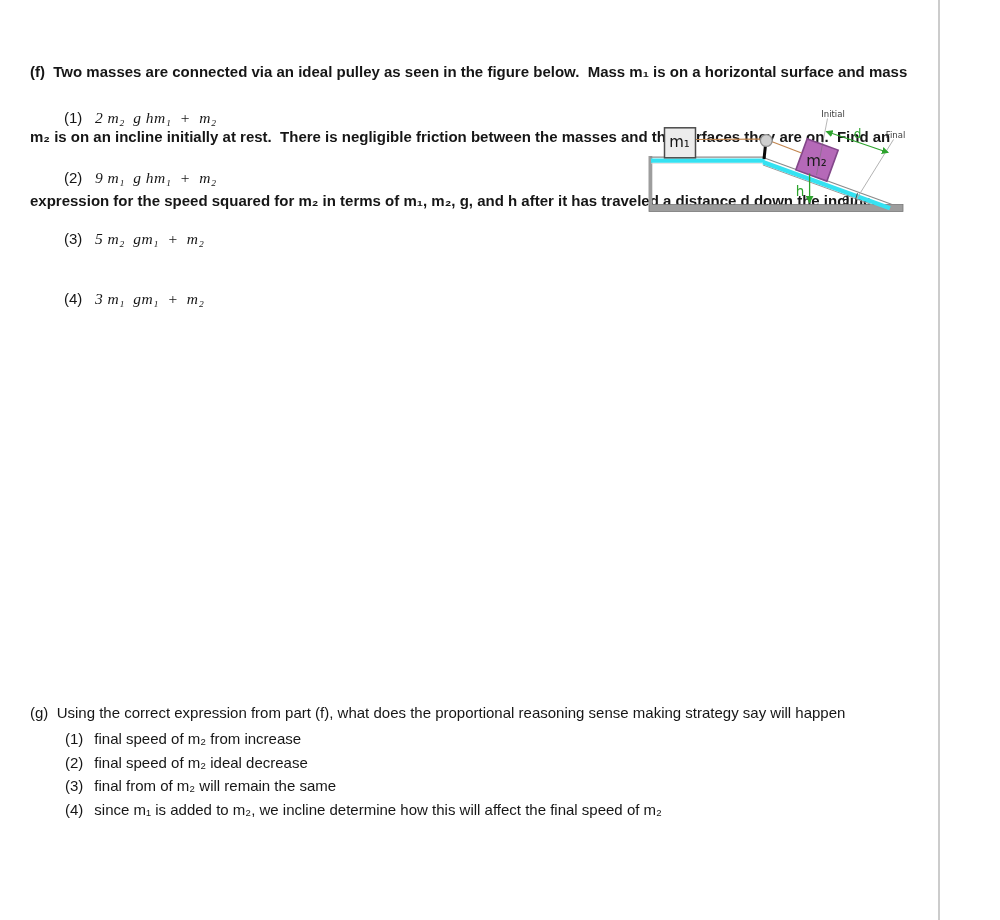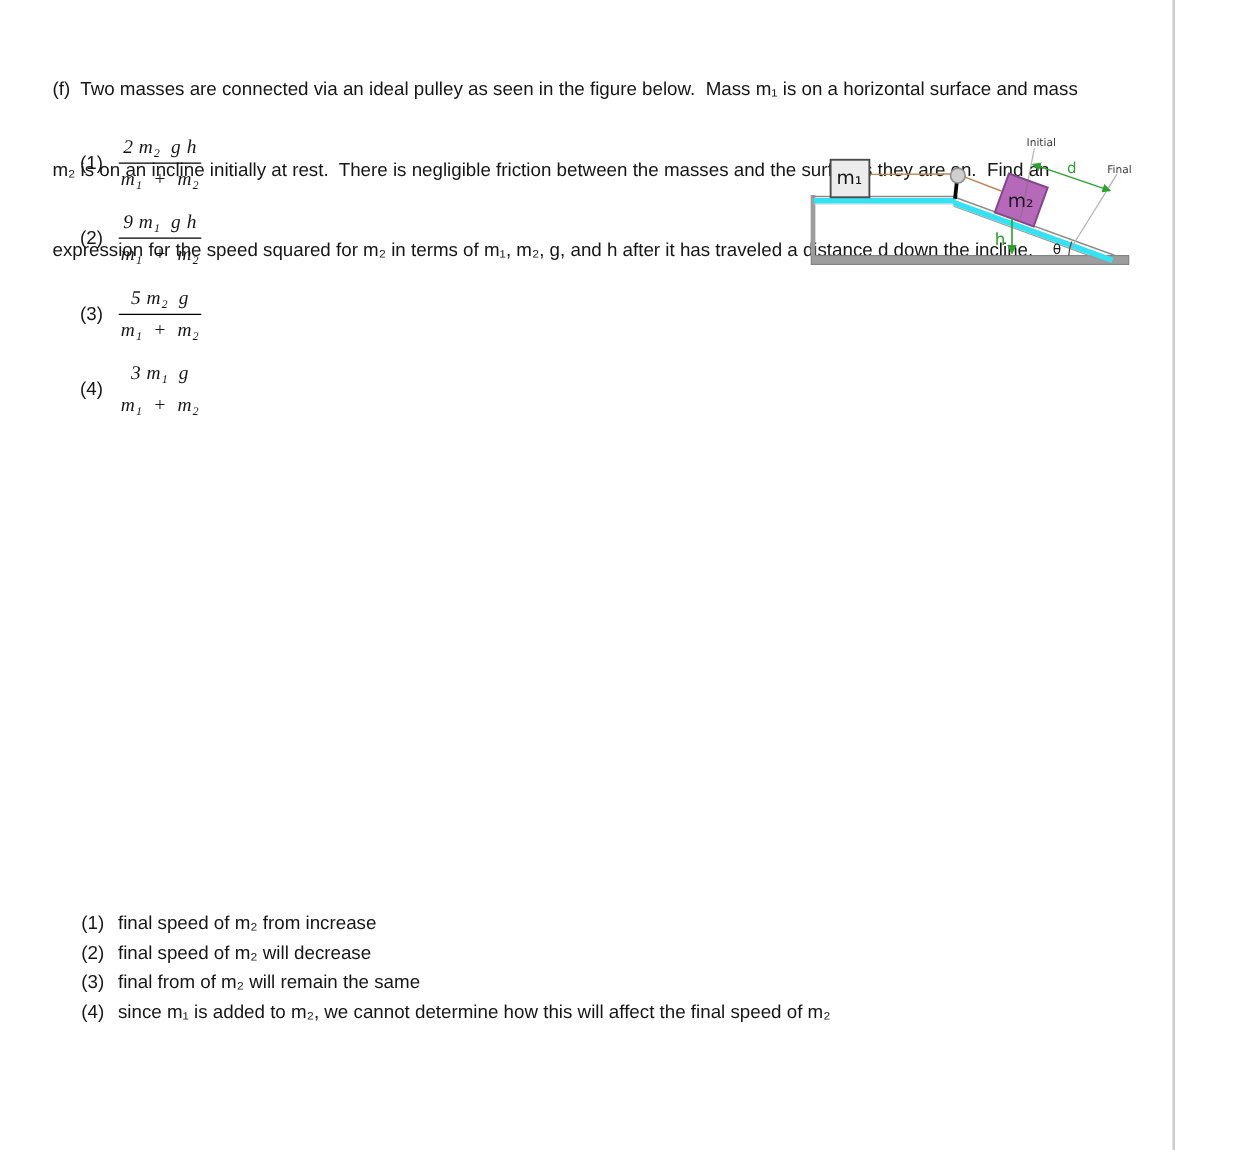--- a/index.html
+++ b/index.html
@@ -1,26 +1,26 @@
 <!DOCTYPE html>
 <html><head>
 <meta charset="utf-8">
 <style>
   html,body{margin:0;padding:0;background:#ffffff;}
   #page{
     position:relative;width:1000px;height:920px;background:#ffffff;overflow:hidden;
     font-family:"Liberation Sans",sans-serif;color:#161616;
   }
   .para{position:absolute;white-space:pre;font-size:15px;}
-  #qf{left:42px;top:18px;line-height:21.5px;}
+  #qf{left:30px;top:18px;line-height:21.5px;font-weight:bold;}
   #qg{left:30px;top:665px;line-height:19px;}
   .fopt{position:absolute;left:64px;display:flex;align-items:center;gap:9px;}
   .fopt-label{font-size:15px;width:22px;flex:0 0 auto;}
   .frac{
-    display:flex;flex-direction:column;align-items:center;row-gap:4px;
+    display:flex;flex-direction:row;align-items:center;row-gap:20px;
     font-family:"Liberation Serif",serif;font-style:italic;font-size:15.5px;
     min-width:66px;letter-spacing:0.4px;
   }
   .frac .num,.frac .den{white-space:pre;line-height:17px;}
   .frac .bar{align-self:stretch;height:0;border-top:1.4px solid #000;}
   .frac.no-bar .bar{border-top-color:transparent;}
   #gopts{position:absolute;left:65px;top:727px;font-size:15px;}
   .gopt{display:flex;gap:11px;white-space:pre;height:23.5px;align-items:center;}
   .gopt-label{min-width:17px;}
   #divider{position:absolute;left:938px;top:0;width:2px;height:920px;background:#cccccc;}
@@ -120,36 +120,37 @@
     <path d="M 855 204.5 A 33 33 0 0 1 857.5 193.2" fill="none" stroke="#4a4a4a" stroke-width="1"></path>
 
     <text x="833" y="117" text-anchor="middle" font-size="8.5" fill="#3d3d3d">Initial</text>
     <text x="895.5" y="138" text-anchor="middle" font-size="8.5" fill="#3d3d3d">Final</text>
     <text x="857.5" y="138" text-anchor="middle" font-size="12" fill="#2da32d">d</text>
     <text x="800" y="196" text-anchor="middle" font-size="13.5" fill="#2da32d">h</text>
     <text x="845.5" y="203.5" text-anchor="middle" font-size="11" fill="#1a1a1a">θ</text>
   </svg>
 
   <div id="qg" class="para">
+    <div>(g)  Using the correct expression from part (f), what does the proportional reasoning sense making strategy say will happen</div>
   </div>
 
   <div id="gopts">
     <div class="gopt">
       <span class="gopt-label">(1)</span>
       <span>final speed of m₂ from increase</span>
     </div>
     <div class="gopt">
       <span class="gopt-label">(2)</span>
-      <span>final speed of m₂ will decrease</span>
+      <span>final speed of m₂ ideal decrease</span>
     </div>
     <div class="gopt">
       <span class="gopt-label">(3)</span>
       <span>final from of m₂ will remain the same</span>
     </div>
     <div class="gopt">
       <span class="gopt-label">(4)</span>
-      <span>since m₁ is added to m₂, we cannot determine how this will affect the final speed of m₂</span>
+      <span>since m₁ is added to m₂, we incline determine how this will affect the final speed of m₂</span>
     </div>
   </div>
 
   <div id="divider"></div>
 
 </div>
 
 </body></html>

